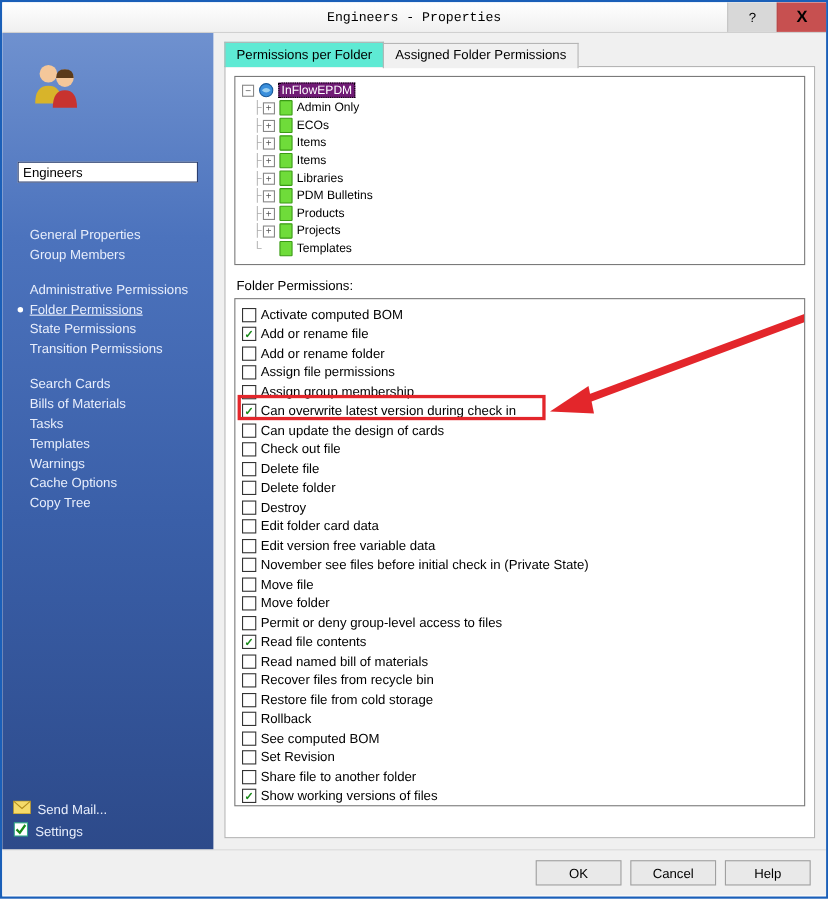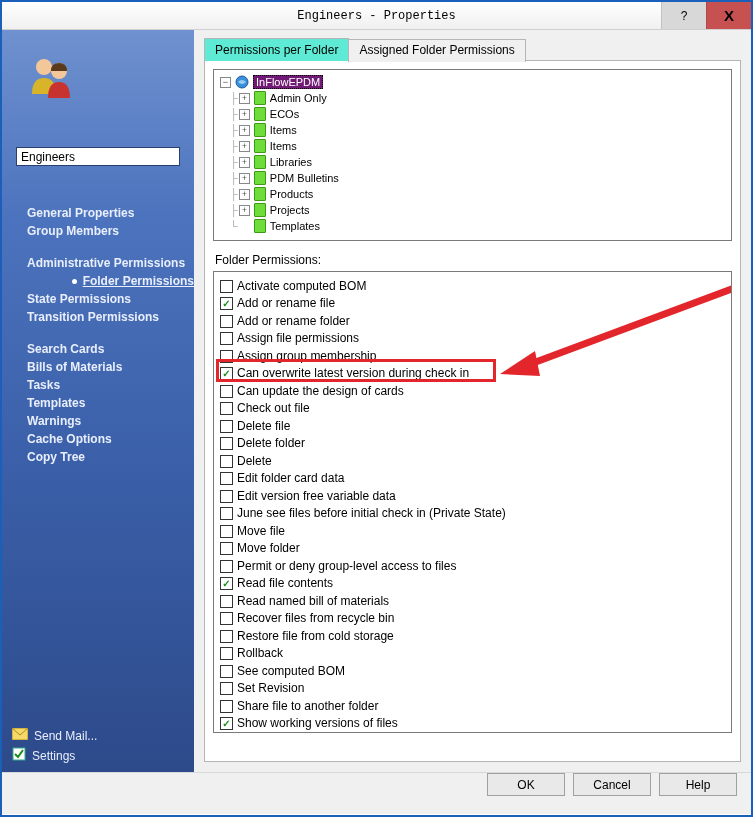--- a/index.html
+++ b/index.html
@@ -66,30 +66,30 @@
   background: #fff;
   color: #000;
   border: 1px solid #2a3f70;
   padding: 2px 4px;
   height: 19px;
   font-size: 12px;
 }
 .nav {
   padding: 0 0 0 14px;
 }
-.nav-group { margin-bottom: 14px; font-weight: bold; }
+.nav-group { margin-bottom: 14px; }
 .nav-item {
   padding: 2px 0;
   font-size: 12px;
   color: #e8eefc;
   cursor: pointer;
   display: flex;
   align-items: center;
 }
-.nav-item.active { text-decoration: underline; justify-content: flex-end; }
+.nav-item.active { text-decoration: underline; }
 .nav-item .dot {
   width: 5px; height: 5px; border-radius: 50%; background: #fff; margin-right: 6px;
   display: inline-block;
 }
 .nav-item.active .dot { display:inline-block;}
 .nav-item:not(.active) .dot { visibility: hidden;}
 .sidebar-bottom {
   margin-top: auto;
   padding: 0 0 0 10px;
 }
@@ -217,20 +217,21 @@
   pointer-events: none;
 }
 .arrow-svg {
   position: absolute;
   pointer-events: none;
 }
 .footer {
   height: 42px;
   background: #f0f0f0;
   display: flex;
+  align-items: center;
   justify-content: flex-end;
   gap: 8px;
   padding-right: 14px;
   border-top: 1px solid #d8d8d8;
 }
 .btn {
   min-width: 78px;
   height: 23px;
   background: #e9e9e9;
   border: 1px solid #a0a0a0;
@@ -460,33 +461,33 @@
           <div class="perm-row">
             <span class="chk" id="a"></span>
             <span>Delete file</span>
           </div>
           <div class="perm-row">
             <span class="chk" id="a"></span>
             <span>Delete folder</span>
           </div>
           <div class="perm-row">
             <span class="chk" id="a"></span>
-            <span>Delete</span>
+            <span>Destroy</span>
           </div>
           <div class="perm-row">
             <span class="chk" id="a"></span>
             <span>Edit folder card data</span>
           </div>
           <div class="perm-row">
             <span class="chk" id="a"></span>
             <span>Edit version free variable data</span>
           </div>
           <div class="perm-row">
             <span class="chk" id="a"></span>
-            <span>June see files before initial check in (Private State)</span>
+            <span>November see files before initial check in (Private State)</span>
           </div>
           <div class="perm-row">
             <span class="chk" id="a"></span>
             <span>Move file</span>
           </div>
           <div class="perm-row">
             <span class="chk" id="a"></span>
             <span>Move folder</span>
           </div>
           <div class="perm-row">

